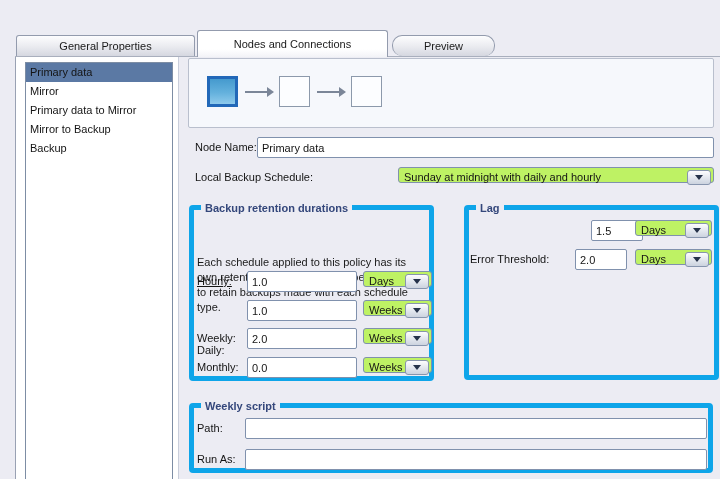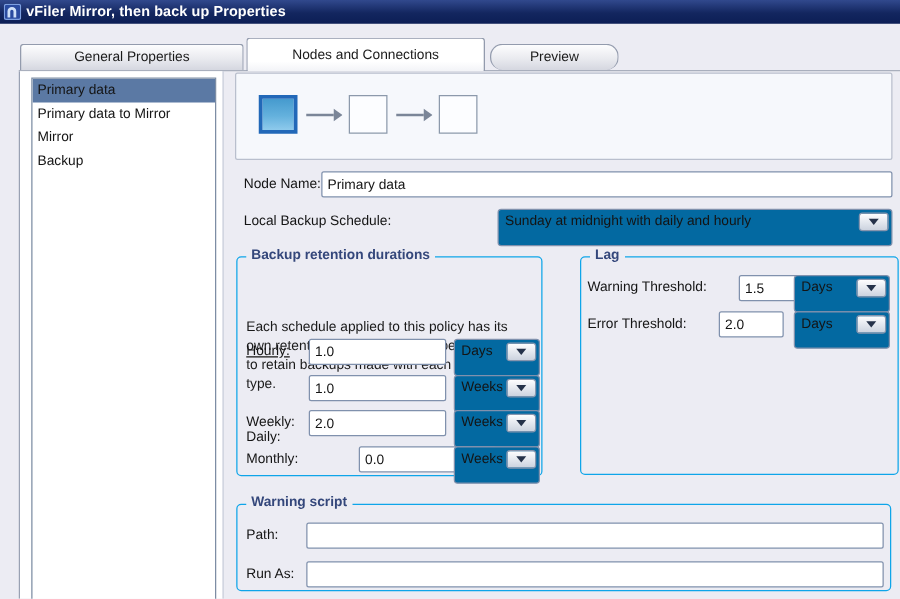--- a/index.html
+++ b/index.html
@@ -69,83 +69,77 @@
   .darrow-2 { left:127px; }
 
   
   .flabel { position:absolute; line-height:21px; white-space:nowrap; }
   .tfield {
     position:absolute; height:21px; border:1px solid #8091ad; border-radius:2px;
     background:#ffffff; font-family:"Liberation Sans", sans-serif; font-size:11px;
     color:#141414; padding:0 4px; outline:none;
   }
   .combo {
-    position:absolute; height:30px; background:#0369a1;
+    position:absolute; height:16px; background:#bef264;
     border:1px solid #8091ad; border-radius:3px;
   }
   .combo .combo-text {
     position:absolute; left:5px; top:0; line-height:19px; white-space:nowrap; overflow:hidden;
   }
   .dd-btn {
     position:absolute; right:2px; top:2px; width:24px; height:15px;
     border:1px solid #8795ae; border-radius:3px;
     background:linear-gradient(180deg,#fdfdfe 0%, #e4e8ef 50%, #ccd3df 100%);
     display:flex; align-items:center; justify-content:center; cursor:default;
   }
   .tri-down {
     width:0; height:0; display:block;
     border-left:4px solid transparent; border-right:4px solid transparent;
     border-top:5px solid #25324a;
   }
 
   
-  .groupbox { position:absolute; border:1px solid #0ea5e9; border-radius:4px; }
+  .groupbox { position:absolute; border:5px solid #0ea5e9; border-radius:4px; }
   .group-title {
     position:absolute; top:-8px; left:7px; background:#ececf3; padding:0 4px;
     font-weight:bold; color:#34477b; white-space:nowrap;
   }
   .group-retention { left:189px; top:205px; width:245px; height:176px; }
   .group-lag       { left:464px; top:205px; width:255px; height:175px; }
   .group-script    { left:189px; top:403px; width:524px; height:70px; }
 
   .retention-desc {
     position:absolute; left:197px; top:215px; width:232px;
     line-height:15px; color:#1a1a1a;margin-top:40px;
   }
 </style>
 </head>
 <body>
 
 <div id="app">
 
-  <div class="titlebar">
-    <svg class="app-icon" viewBox="0 0 14 13">
-      <rect x="0.5" y="0.5" width="13" height="12" rx="1.5" fill="#2a4ba0" stroke="#7d9fe0"></rect>
-      <path d="M3 11 V6 c0-2 1.6-3.4 3.6-3.4 c2 0 3.4 1.4 3.4 3.4 v5 h-2.2 V6.2 c0-.9-.55-1.5-1.3-1.5 c-.75 0-1.3.6-1.3 1.5 V11 z" fill="#cfe0f8"></path>
-    </svg>
-    <span class="title-text">vFiler Mirror, then back up Properties</span>
-  </div>
 
   <div class="tabline"></div>
   <div class="tab tab-general">
     <span>General Properties</span>
   </div>
   <div class="tab tab-nodes active">
     <span>Nodes and Connections</span>
   </div>
   <div class="tab tab-preview">
     <span>Preview</span>
   </div>
 
   <div class="left-panel"></div>
   <div class="v-divider"></div>
   <div class="listbox">
     <div class="list-item selected">Primary data</div>
+    <div class="list-item">Mirror</div>
     <div class="list-item">Primary data to Mirror</div>
-    <div class="list-item">Mirror</div>
+    <div class="list-item">Mirror to Backup</div>
     <div class="list-item">Backup</div>
   </div>
 
   <div class="diagram">
     <div class="dnode dnode-1 selected"></div>
     <svg class="darrow darrow-1" viewBox="0 0 30 12">
       <line x1="1" y1="6" x2="23" y2="6" stroke="#7b8698" stroke-width="2"></line>
       <path d="M23,1 L30,6 L23,11 z" fill="#7b8698"></path>
     </svg>
     <div class="dnode dnode-2"></div>
@@ -193,52 +187,51 @@
   <span class="flabel" style="left:197px; top:328px;">Weekly:</span>
   <input class="tfield" style="left: 247px; top: 328px; width: 110px;" value="2.0">
   <div class="combo" style="left:363px; top:328px; width:69px;">
     <span class="combo-text">Weeks</span>
     <span class="dd-btn">
         <i class="tri-down"></i>
       </span>
   </div>
 
   <span class="flabel" style="left:197px; top:357px;">Monthly:</span>
-  <input class="tfield" style="left: 247px; top: 357px; width: 110px; margin-left: 40px;" value="0.0">
+  <input class="tfield" style="left: 247px; top: 357px; width: 110px;" value="0.0">
   <div class="combo" style="left:363px; top:357px; width:69px;">
     <span class="combo-text">Weeks</span>
     <span class="dd-btn">
         <i class="tri-down"></i>
       </span>
   </div>
 
   <div class="groupbox group-lag">
     <span class="group-title">Lag</span>
   </div>
 
-  <span class="flabel" style="left:470px; top:220px;">Warning Threshold:</span>
   <input class="tfield" style="left: 575px; top: 220px; width: 52px; margin-left: 16px;" value="1.5">
   <div class="combo" style="left:635px; top:220px; width:77px;">
     <span class="combo-text">Days</span>
     <span class="dd-btn">
         <i class="tri-down"></i>
       </span>
   </div>
 
   <span class="flabel" style="left:470px; top:249px;">Error Threshold:</span>
   <input class="tfield" style="left: 575px; top: 249px; width: 52px;" value="2.0">
   <div class="combo" style="left:635px; top:249px; width:77px;">
     <span class="combo-text">Days</span>
     <span class="dd-btn">
         <i class="tri-down"></i>
       </span>
   </div>
 
   <div class="groupbox group-script">
-    <span class="group-title">Warning script</span>
+    <span class="group-title">Weekly script</span>
   </div>
 
   <span class="flabel" style="left:197px; top:418px;">Path:</span>
   <input class="tfield" style="left: 245px; top: 418px; width: 462px;" value="">
 
   <span class="flabel" style="left:197px; top:449px;">Run As:</span>
   <input class="tfield" style="left: 245px; top: 449px; width: 462px;" value="">
 
 </div>
 

